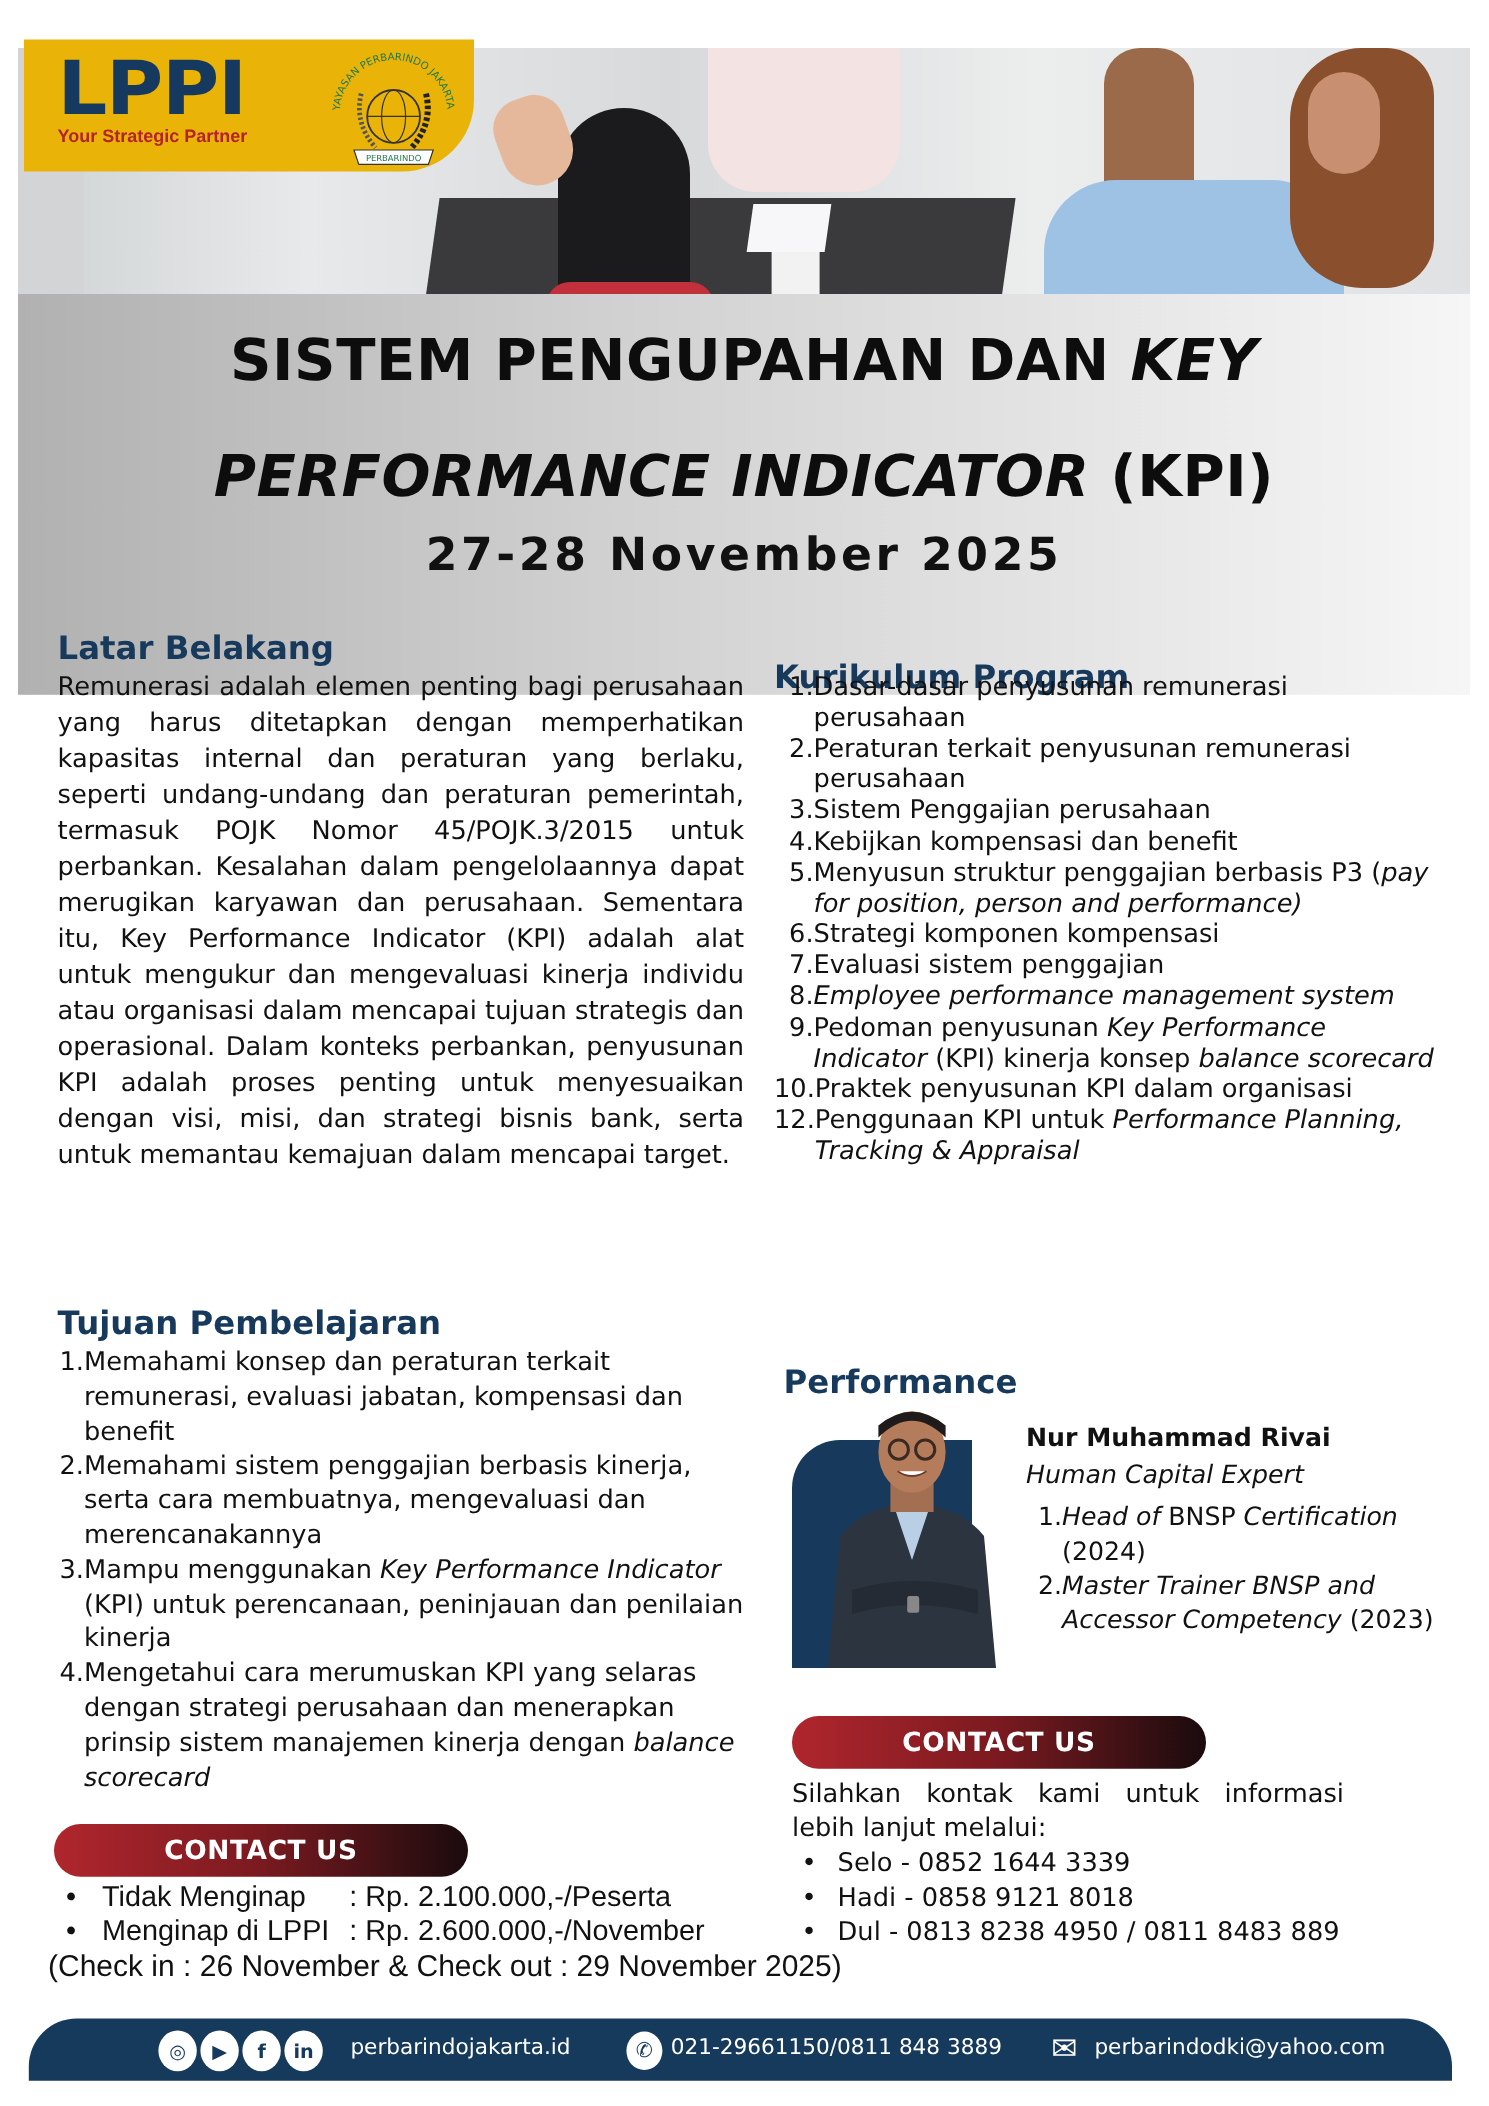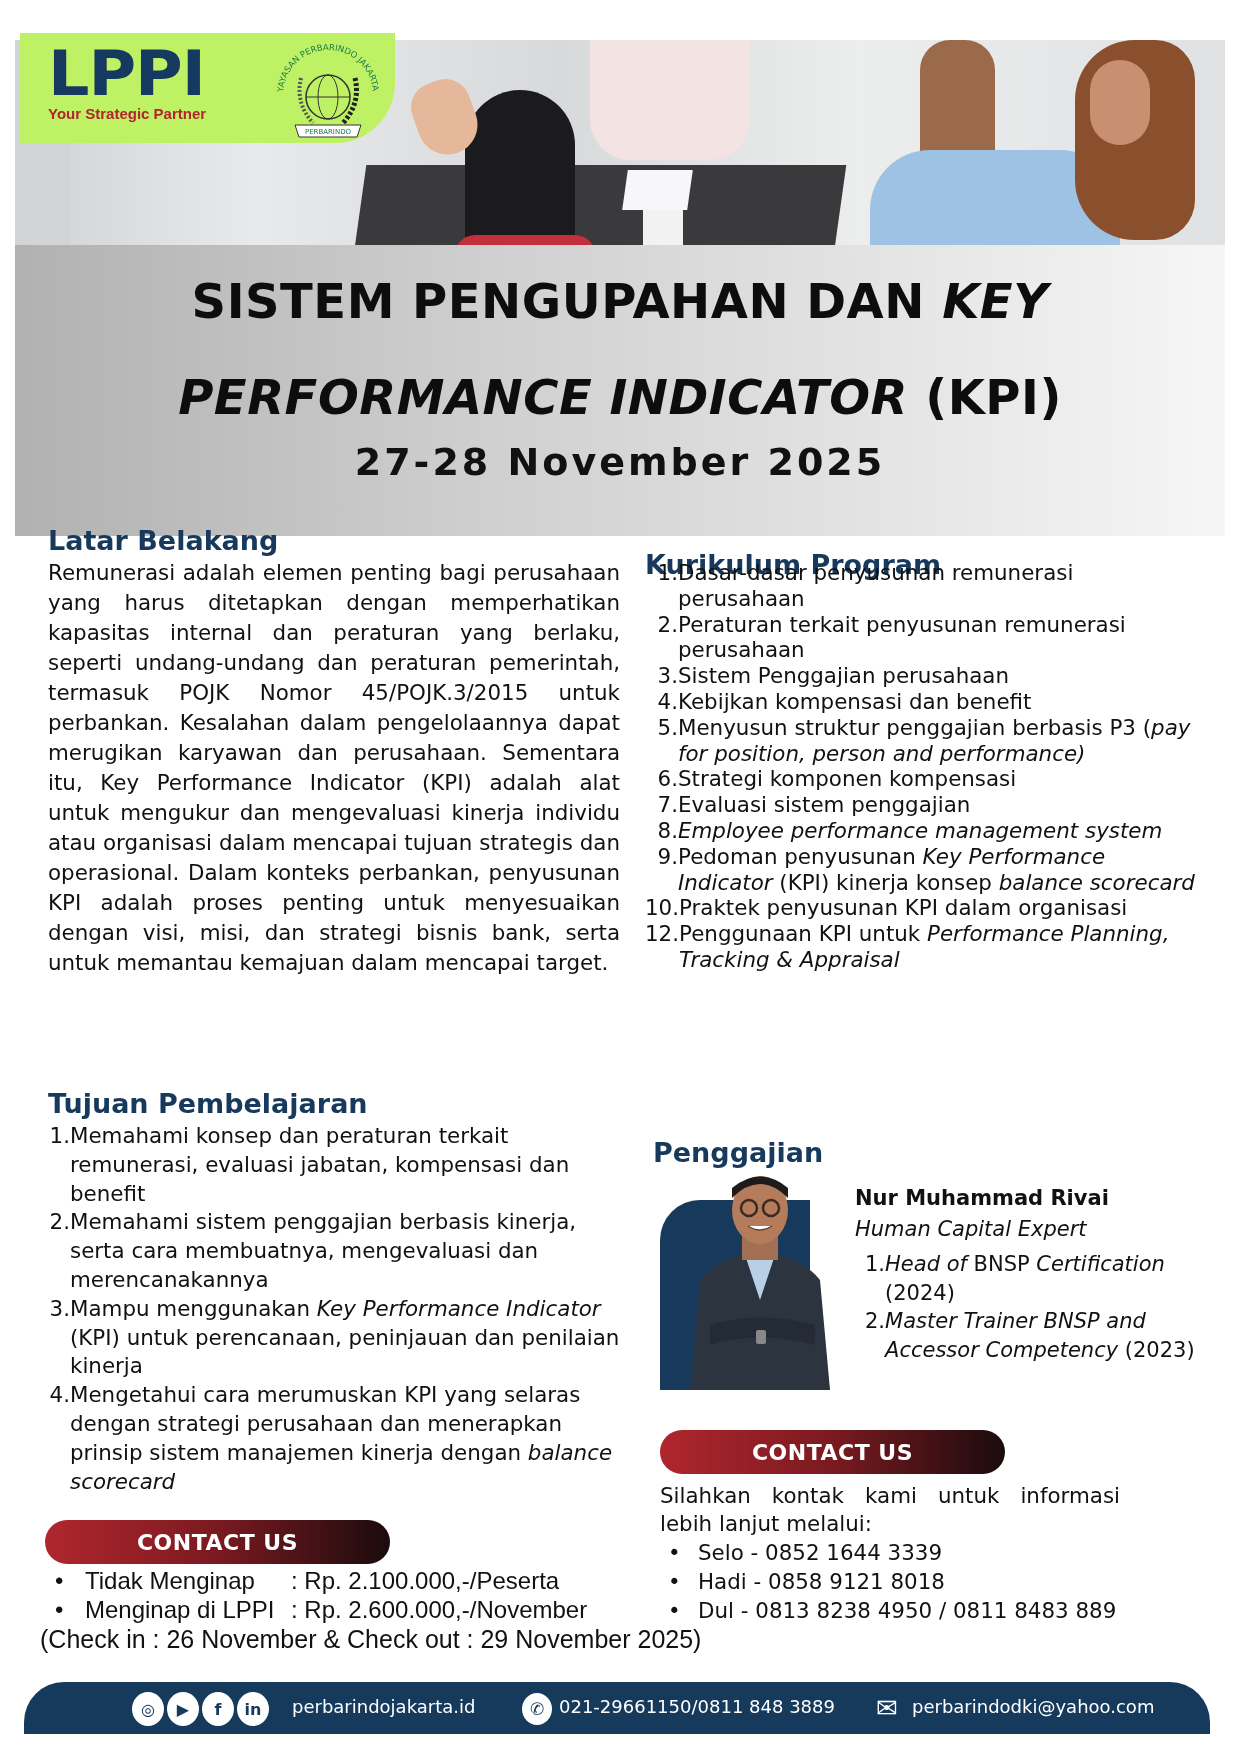--- a/index.html
+++ b/index.html
@@ -21,34 +21,34 @@
   .hero .p-blue { position: absolute; left: 855px; top: 110px; width: 250px; height: 110px; background: #9ec2e3; border-radius: 60px 60px 0 0; }
   .hero .p-brown { position: absolute; left: 905px; top: 0; width: 75px; height: 150px; background: #9a6a4a; border-radius: 30px; }
   .hero .p-curly { position: absolute; left: 1060px; top: 0; width: 120px; height: 200px; background: #8a4f2c; border-radius: 60px 40px 40px 60px; }
   .hero .p-face { position: absolute; left: 1075px; top: 20px; width: 60px; height: 85px; background: #c89070; border-radius: 30px; }
   .hero .p-left { position: absolute; left: 0; top: 0; width: 55px; height: 205px; background: #d2d4d6; }
   .hero .hand { position: absolute; left: 400px; top: 40px; width: 60px; height: 75px; background: #e6b89b; border-radius: 25px 25px 30px 30px; transform: rotate(-20deg); }
 
   
   .logo-area {
     position: absolute; left: 20px; top: 33px; width: 375px; height: 110px;
-    background: #bef264; border-radius: 0 0 60px 0;
+    background: #eab308; border-radius: 0 0 60px 0;
   }
   .lppi-word {
     position: absolute; left: 28px; top: 10px;
     font-family: "DejaVu Sans", sans-serif; font-weight: bold;
     font-size: 62px; letter-spacing: -1px; color: #163a5f; line-height: 62px;
     transform: scaleX(1.05); transform-origin: left;
   }
   .lppi-tag { position: absolute; left: 28px; top: 72px; font-family: "Liberation Sans", sans-serif; font-weight: bold; font-size: 15px; color: #b3242e; }
   .perbarindo-logo { position: absolute; left: 245px; top: 0px; width: 120px; height: 110px; }
 
   
   .title-band {
-    position: absolute; left: 15px; top: 245px; width: 1210px; height: 291px;
+    position: absolute; left: 15px; top: 245px; width: 1210px; height: 334px;
     background: linear-gradient(90deg, #b1b1b1 0%, #d0d0d0 40%, #e6e6e6 75%, #f6f6f6 100%);
   }
   .title-line {
     position: absolute; left: 0; width: 100%; text-align: center;
     font-family: "DejaVu Sans", sans-serif; font-weight: bold; color: #0d0d0d;
     font-size: 48px; letter-spacing: 0.5px;
   }
   .title-line.l1 { top: 28px; }
   .title-line.l2 { top: 96px; margin-top: 28px; }
   .title-line i { font-style: italic; }
@@ -247,21 +247,21 @@
   <path d="M 65 95 L 80 140 L 95 95 Z" fill="#b9cfe6"></path>
   <path d="M 30 165 Q 80 150 135 165 L 135 185 Q 80 170 30 185 Z" fill="#242b35"></path>
   <rect x="62" y="70" width="36" height="30" fill="#a26f52"></rect>
   <ellipse cx="80" cy="50" rx="28" ry="34" fill="#b47c5b"></ellipse>
   <path d="M 52 38 Q 80 10 108 38 L 108 28 Q 80 5 52 28 Z" fill="#1f1b1a"></path>
   <circle cx="69" cy="48" r="8" fill="none" stroke="#3b2a22" stroke-width="2.5"></circle>
   <circle cx="91" cy="48" r="8" fill="none" stroke="#3b2a22" stroke-width="2.5"></circle>
   <path d="M 68 66 Q 80 74 92 66" fill="#fff" stroke="#6b3f2d" stroke-width="1.5"></path>
   <rect x="76" y="170" width="10" height="14" rx="2" fill="#888"></rect>
 </svg>
-<div class="sec-title fas-title">Penggajian</div>
+<div class="sec-title fas-title">Performance</div>
 <div class="fas-name">Nur Muhammad Rivai</div>
 <div class="body-text fas-role">Human Capital Expert</div>
 <ul class="body-text fas-list">
   <li>
       <span class="num">1.</span>
       <span class="txt"><i>Head of</i><span> BNSP </span><i>Certification</i><span> (2024)</span></span>
     </li>
   <li>
       <span class="num">2.</span>
       <span class="txt"><i>Master Trainer BNSP and Accessor Competency</i><span> (2023)</span></span>

